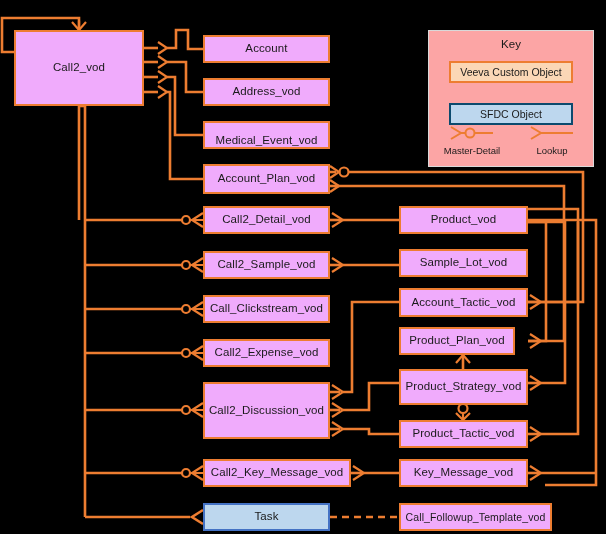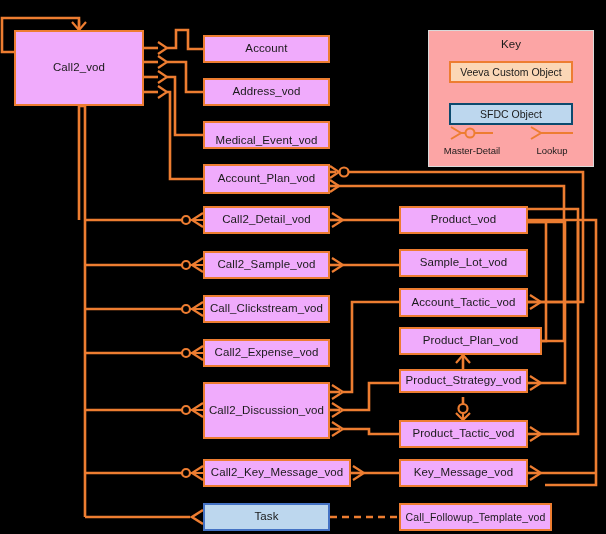--- a/index.html
+++ b/index.html
@@ -241,25 +241,25 @@
   </div>
 
   <div class="node veeva" style="left:399px;top:249px;width:129px;height:28px;">
     <span>Sample_Lot_vod</span>
   </div>
 
   <div class="node veeva" style="left:399px;top:288px;width:129px;height:29px;">
     <span>Account_Tactic_vod</span>
   </div>
 
-  <div class="node veeva" style="left:399px;top:327px;width:143px;height:28px;">
+  <div class="node veeva" style="left:399px;top:327px;width:116px;height:28px;">
     <span>Product_Plan_vod</span>
   </div>
 
-  <div class="node veeva" style="left:399px;top:369px;width:129px;height:24px;">
+  <div class="node veeva" style="left:399px;top:369px;width:129px;height:36px;">
     <span>Product_Strategy_vod</span>
   </div>
 
   <div class="node veeva" style="left:399px;top:420px;width:129px;height:28px;">
     <span>Product_Tactic_vod</span>
   </div>
 
   <div class="node veeva" style="left:399px;top:503px;width:153px;height:28px;font-size:10.5px;">
     <span>Call_Followup_Template_vod</span>
   </div>

